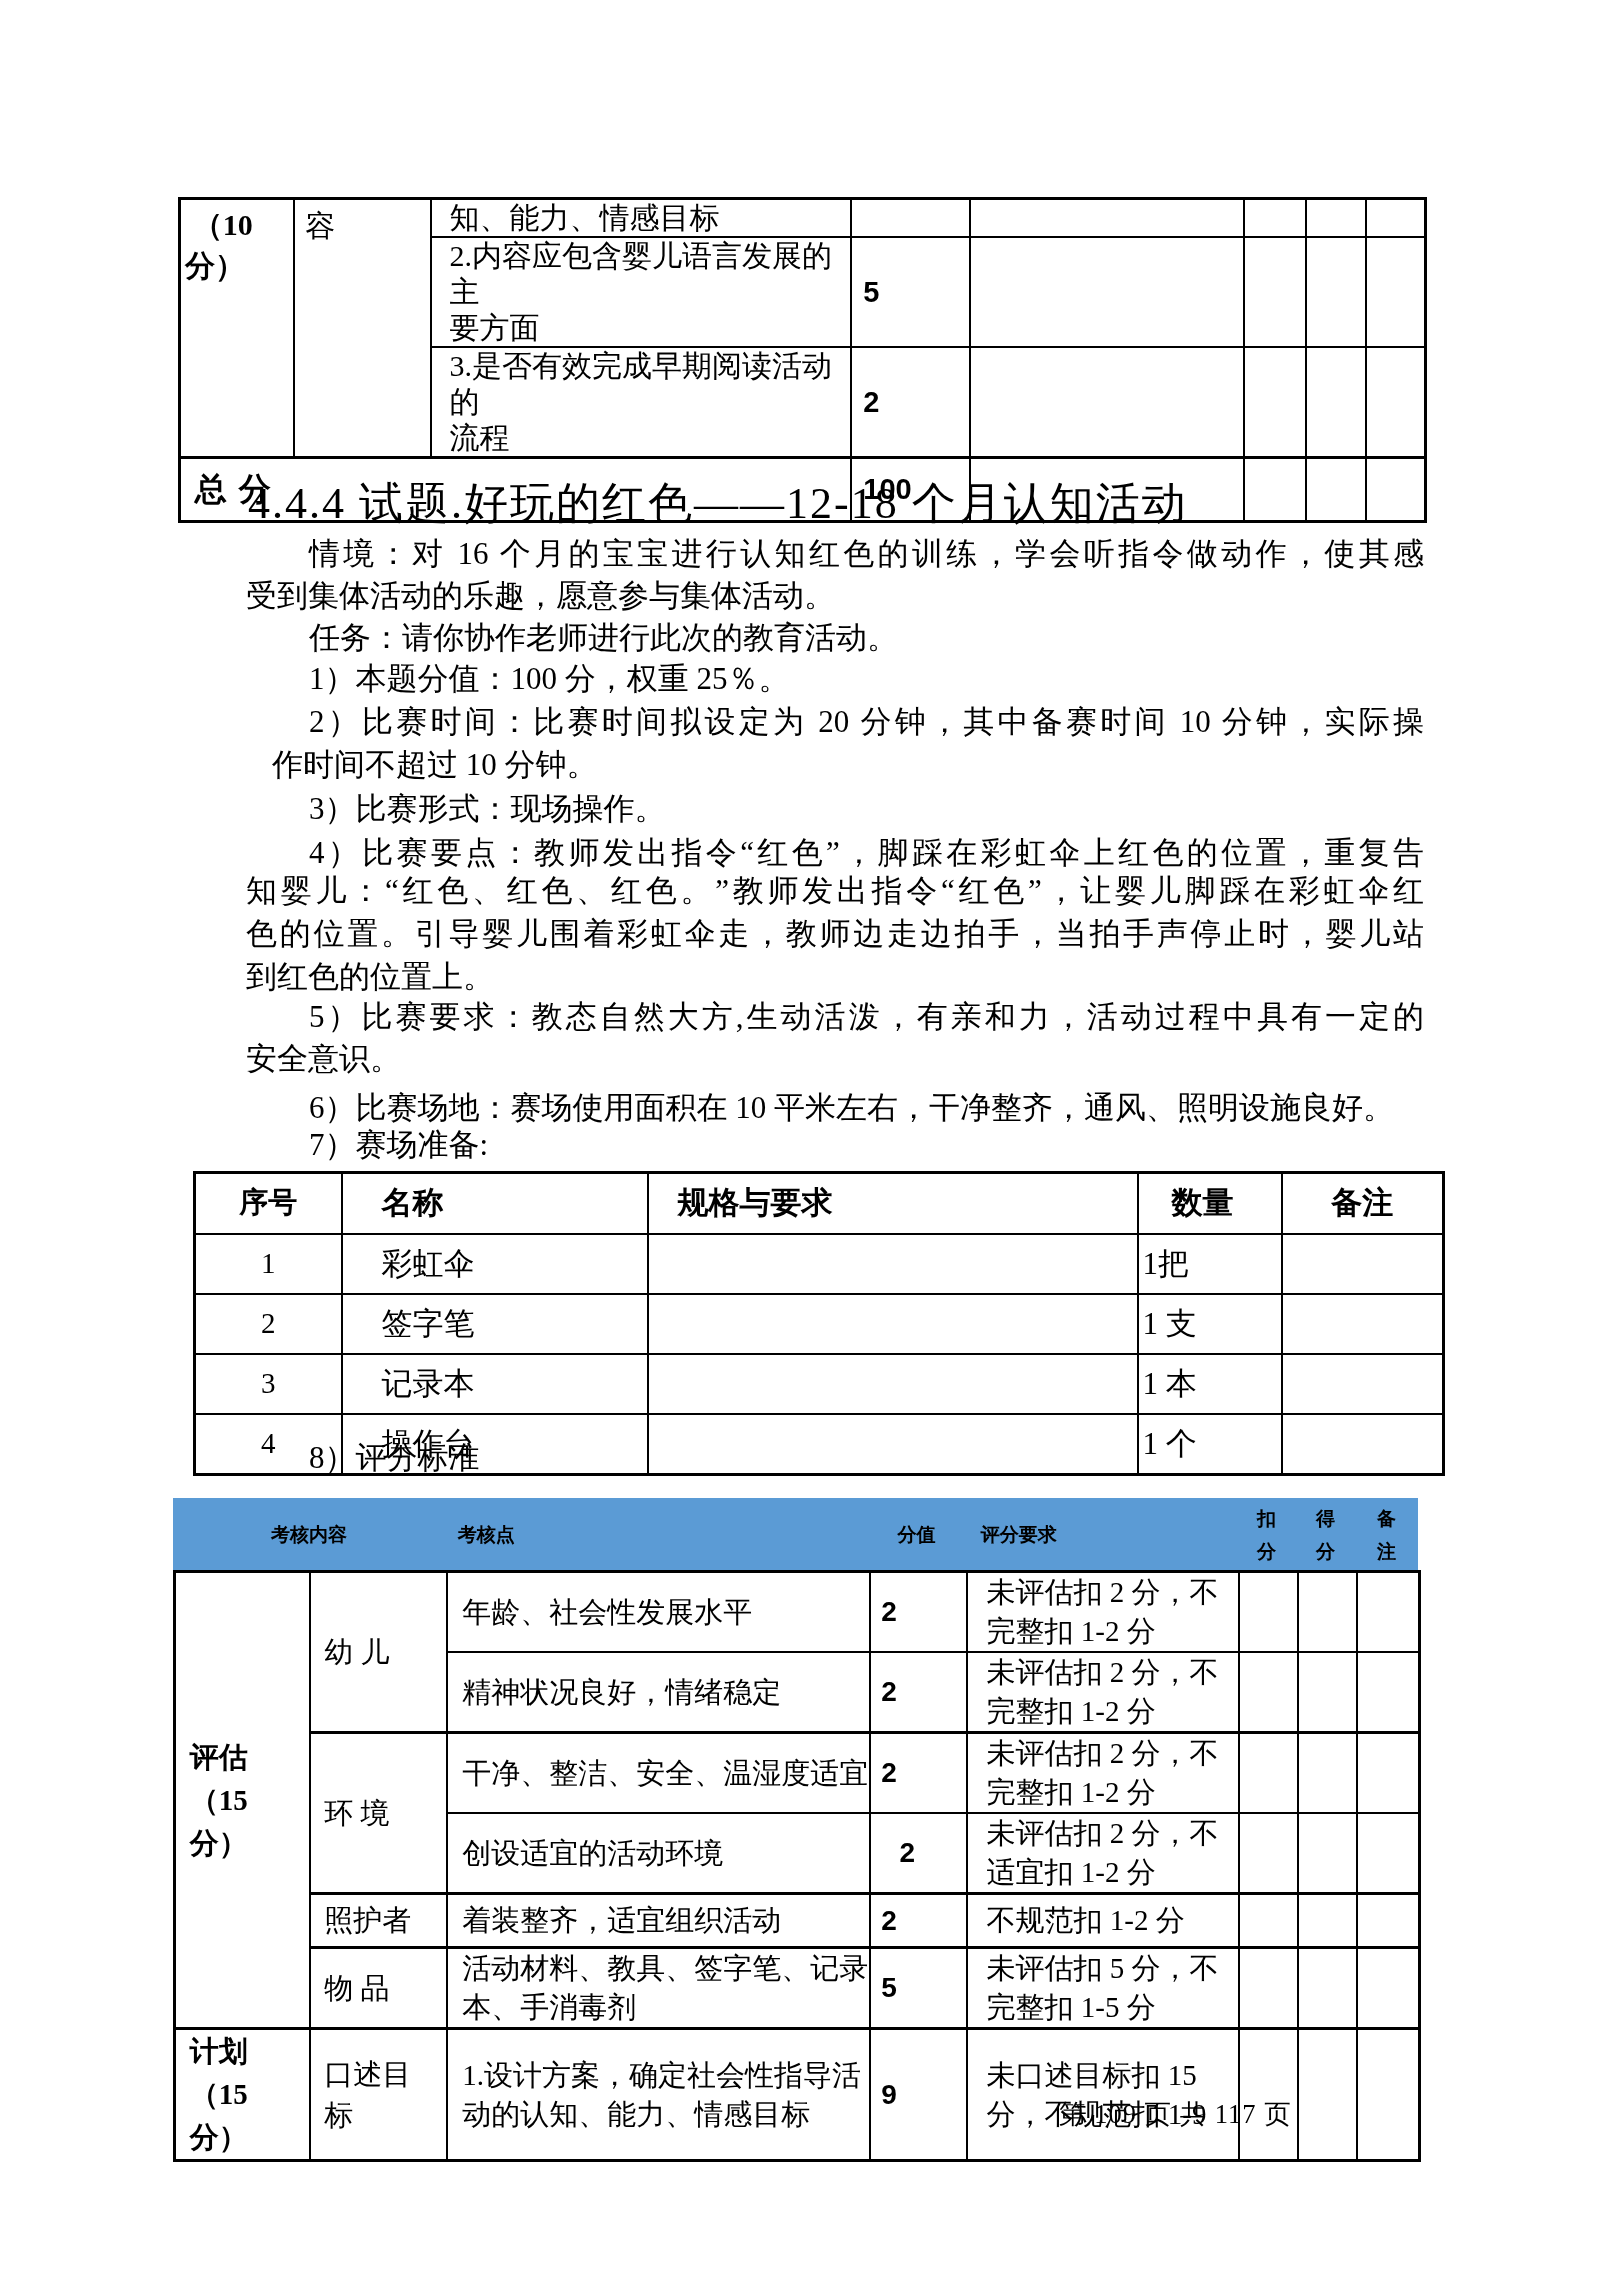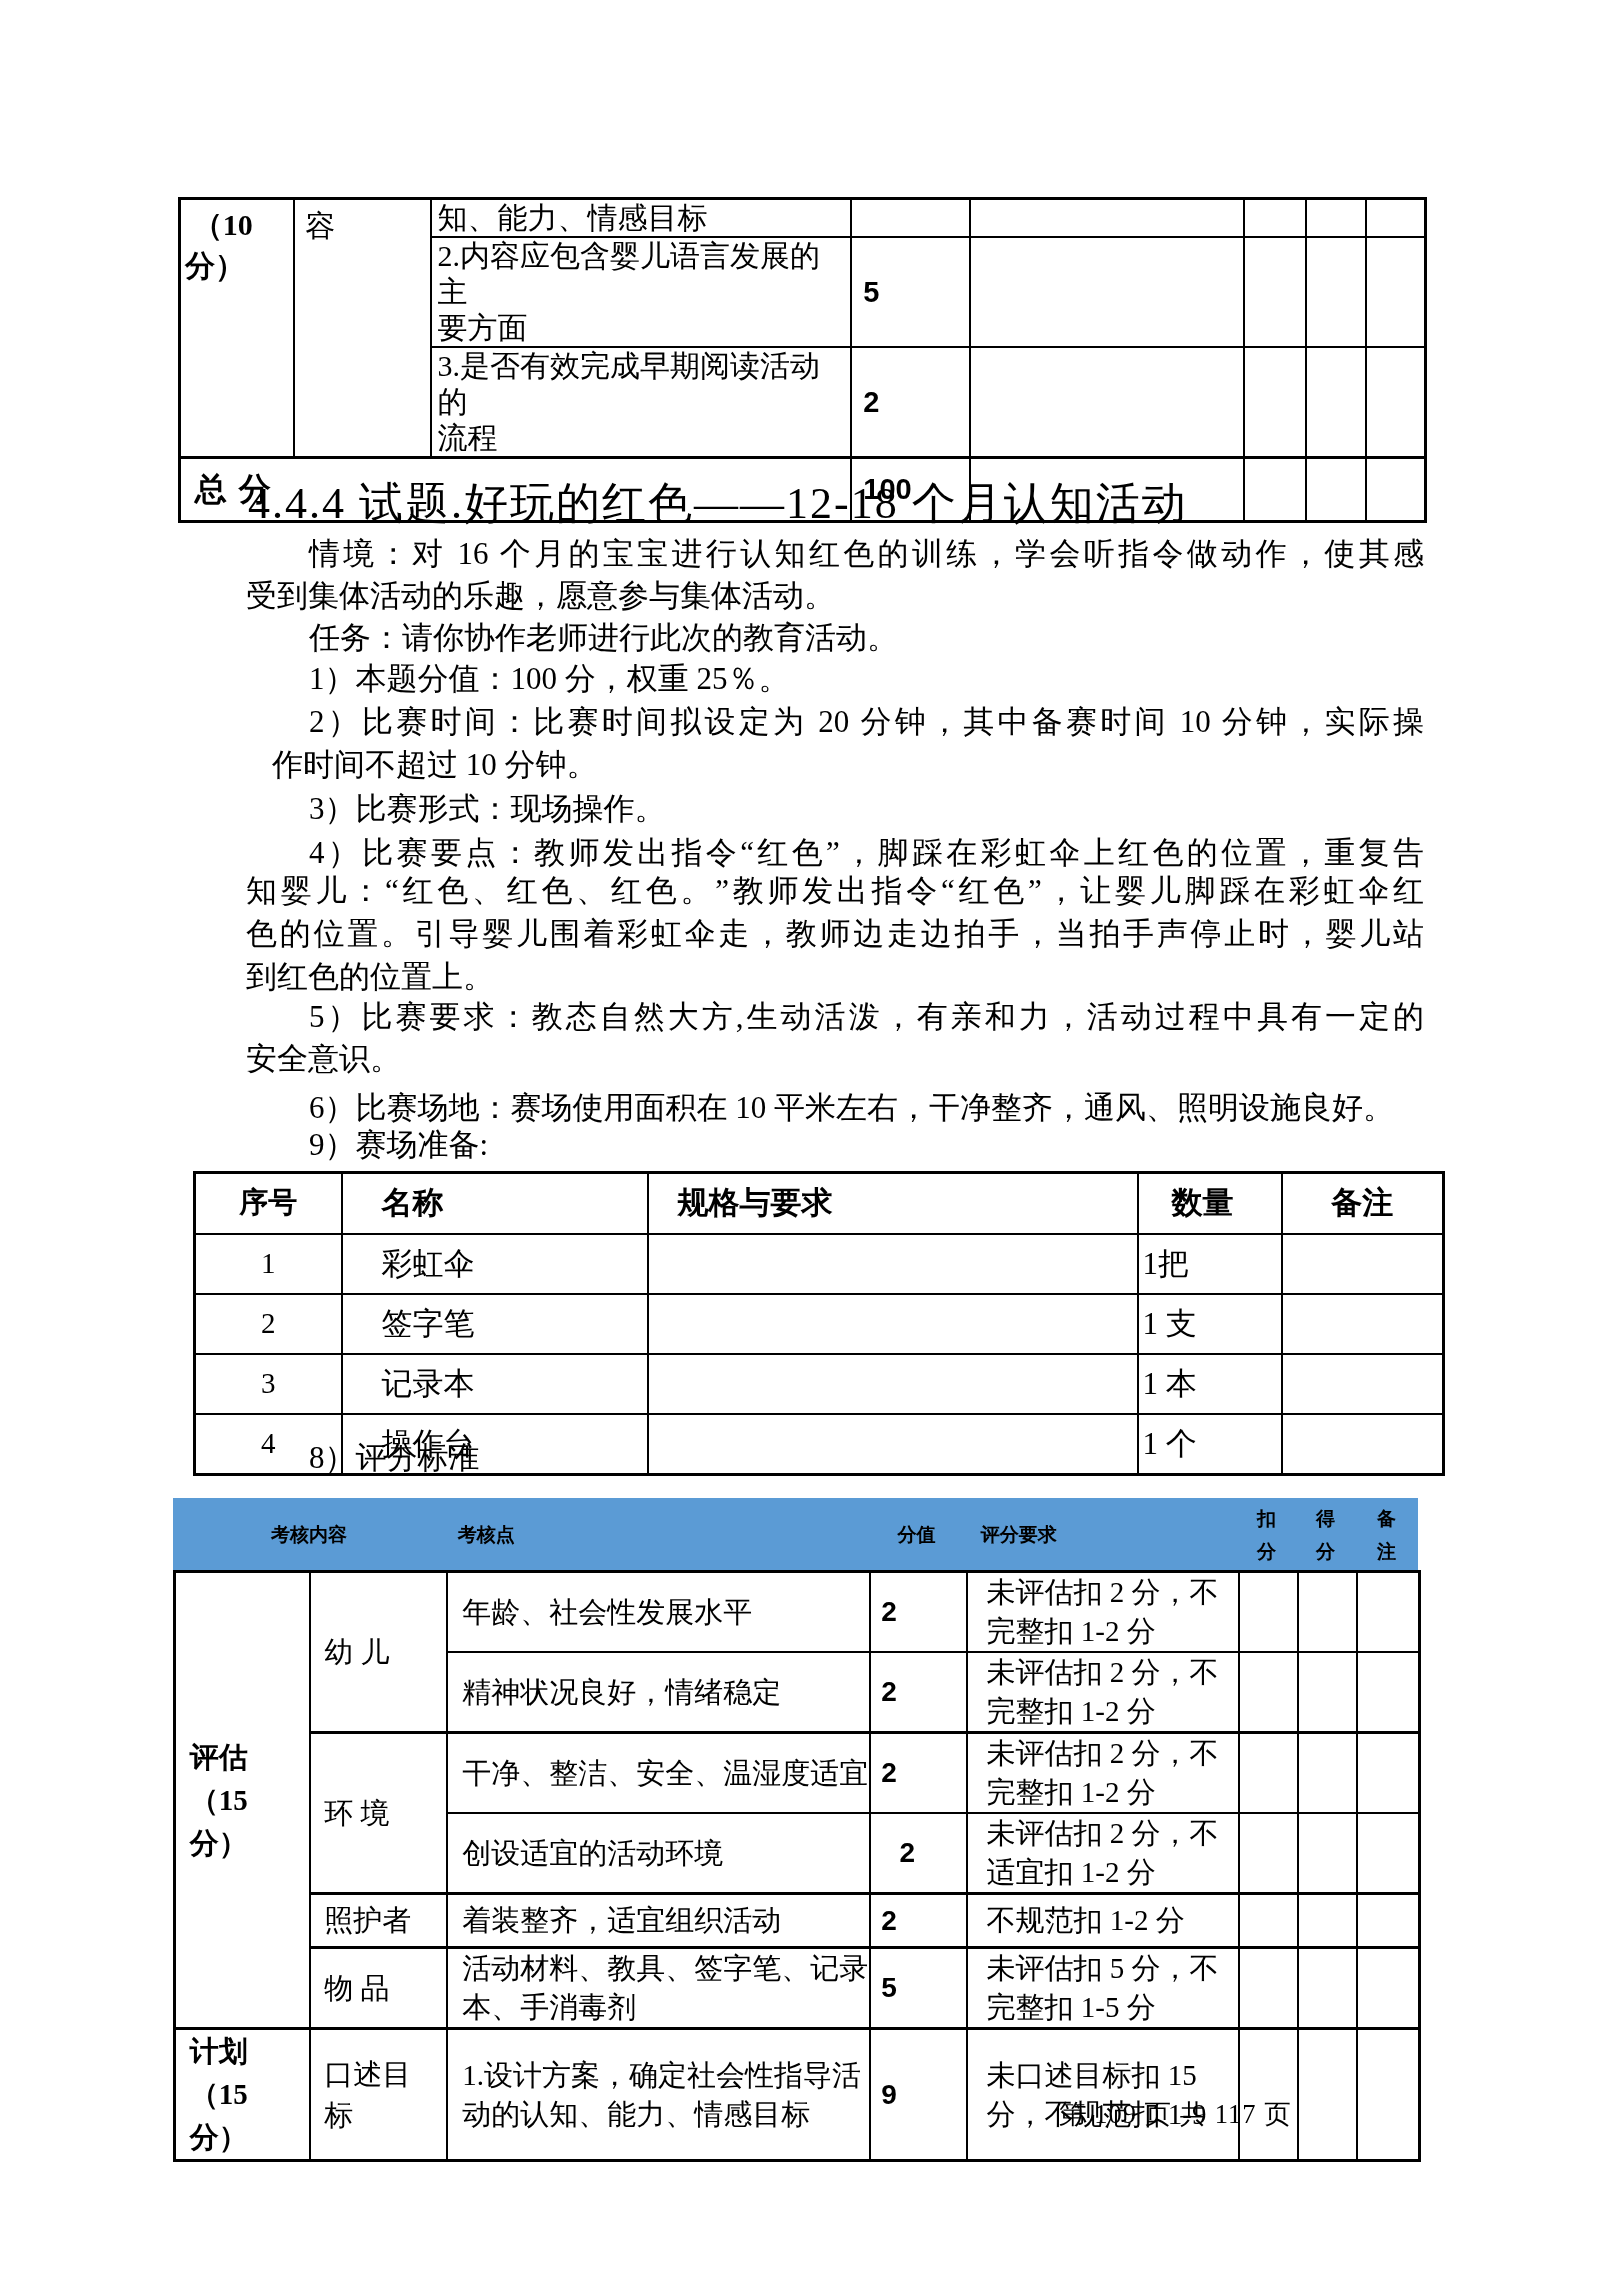--- a/index.html
+++ b/index.html
@@ -6,21 +6,21 @@
   .page{position:relative;width:1620px;height:2293px;background:#ffffff;
         font-family:"Liberation Serif","DejaVu Serif",serif;color:#000;overflow:hidden;}
 
   
   table.tbl{border-collapse:collapse;table-layout:fixed;position:absolute;background:#fff;}
   table.tbl td{overflow:hidden;vertical-align:middle;}
 
   
   .top-tbl{left:178px;top:197px;width:1245px;border:3.9px solid #000;font-size:30px;}
   .top-tbl td{border:2px solid #000;padding:0;}
-  .top-tbl .pt{padding-left:6px;line-height:36px;}
+  .top-tbl .pt{padding-left:18px;line-height:36px;}
   .top-tbl .sc{padding-left:11.8px;font-family:"Liberation Sans","DejaVu Sans",sans-serif;
                font-size:29px;font-weight:600;}
   .top-tbl .c1{vertical-align:top;padding:3.9px 0 0 11.8px;font-weight:bold;line-height:41px;}
   .top-tbl .c1 .hang{margin-left:-7.8px;}
   .top-tbl .c2{vertical-align:top;padding:5.9px 0 0 10.8px;}
   .top-tbl tr.total td{border-top:3.9px solid #000;}
   .top-tbl .total-lbl{font-weight:bold;padding-left:13.7px;font-size:32px;letter-spacing:2px;}
 
   
   .heading{position:absolute;left:248px;top:474px;font-size:44px;letter-spacing:2px;
@@ -144,21 +144,21 @@
   <div class="bl ind just" style="top:701px">2）比赛时间：比赛时间拟设定为 20 分钟，其中备赛时间 10 分钟，实际操</div>
   <div class="bl ind2" style="top:744px">作时间不超过 10 分钟。</div>
   <div class="bl ind" style="top:788px">3）比赛形式：现场操作。</div>
   <div class="bl ind just" style="top:832px">4）比赛要点：教师发出指令“红色”，脚踩在彩虹伞上红色的位置，重复告</div>
   <div class="bl mar just" style="top:870px">知婴儿：“红色、红色、红色。”教师发出指令“红色”，让婴儿脚踩在彩虹伞红</div>
   <div class="bl mar just" style="top:913px">色的位置。引导婴儿围着彩虹伞走，教师边走边拍手，当拍手声停止时，婴儿站</div>
   <div class="bl mar" style="top:956px">到红色的位置上。</div>
   <div class="bl ind just" style="top:996px">5）比赛要求：教态自然大方,生动活泼，有亲和力，活动过程中具有一定的</div>
   <div class="bl mar" style="top:1038px">安全意识。</div>
   <div class="bl ind" style="top:1087px">6）比赛场地：赛场使用面积在 10 平米左右，干净整齐，通风、照明设施良好。</div>
-  <div class="bl ind" style="top:1124px">9）赛场准备:</div>
+  <div class="bl ind" style="top:1124px">7）赛场准备:</div>
 
   <table class="tbl prep-tbl">
     <colgroup>
       <col style="width:147px">
         <col style="width:306px">
         <col style="width:490px">
       <col style="width:144px">
         <col style="width:162px">
     </colgroup>
     <tbody>

